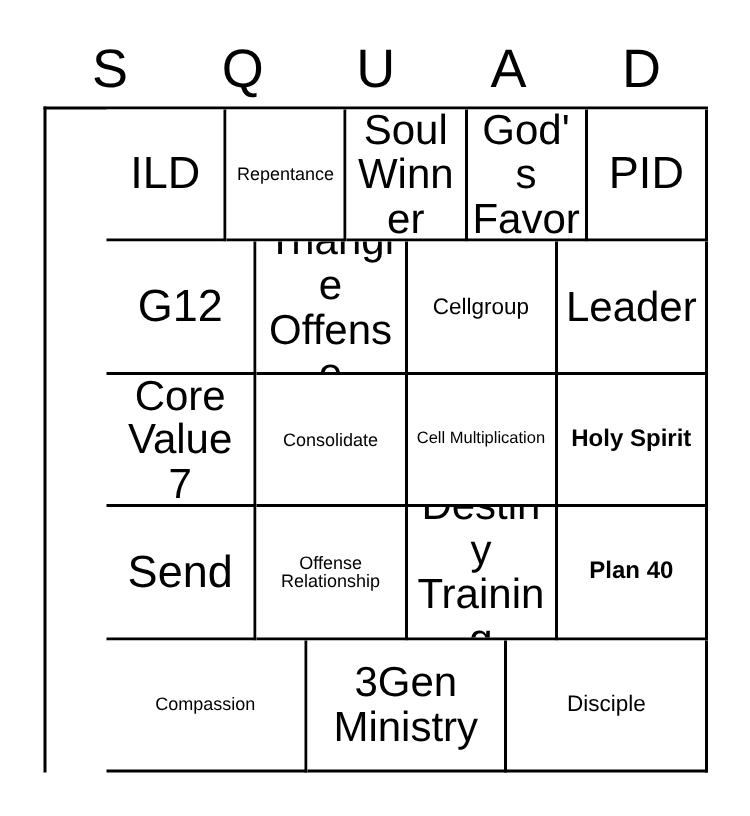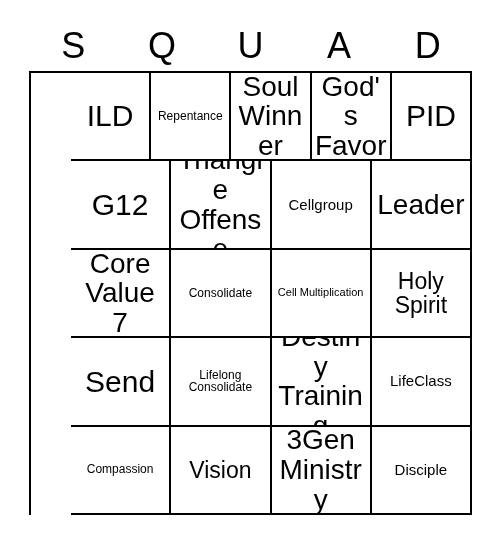--- a/index.html
+++ b/index.html
@@ -72,21 +72,21 @@
   }
   .cell-text {
     display: block;
     width: 100%;
     line-height: 1.06;
     word-wrap: break-word;
     color: #000000;
   }
   
   .sz-xl .cell-text { font-size: 30px; }
-  .sz-lg .cell-text { font-size: 23px; }
+  .sz-lg .cell-text { font-size: 16px; font-weight: bold; }
   .sz-md .cell-text { font-size: 28px; }
   .sz-sm .cell-text { font-size: 15px; }
   .sz-xs .cell-text { font-size: 12px; }
   .sz-xxs .cell-text { font-size: 11px; text-align: center; }
 </style>
 </head>
 <body>
 
 <div id="card">
 
@@ -146,36 +146,33 @@
       <div class="cell sz-lg">
           <span class="cell-text">Holy Spirit</span>
         </div>
     </div>
 
     <div class="grid-row">
       <div class="cell sz-xl">
           <span class="cell-text">Send</span>
         </div>
       <div class="cell sz-xs">
-          <span class="cell-text">Lifelong Consolidate</span>
+          <span class="cell-text">Offense Relationship</span>
         </div>
       <div class="cell sz-md">
           <span class="cell-text">Destiny Training</span>
         </div>
-      <div class="cell sz-sm">
-          <span class="cell-text">LifeClass</span>
+      <div class="cell sz-lg">
+          <span class="cell-text">Plan 40</span>
         </div>
     </div>
 
     <div class="grid-row">
       <div class="cell sz-xs">
           <span class="cell-text">Compassion</span>
-        </div>
-      <div class="cell sz-lg">
-          <span class="cell-text">Vision</span>
         </div>
       <div class="cell sz-md">
           <span class="cell-text">3Gen Ministry</span>
         </div>
       <div class="cell sz-sm">
           <span class="cell-text">Disciple</span>
         </div>
     </div>
 
   </div>

